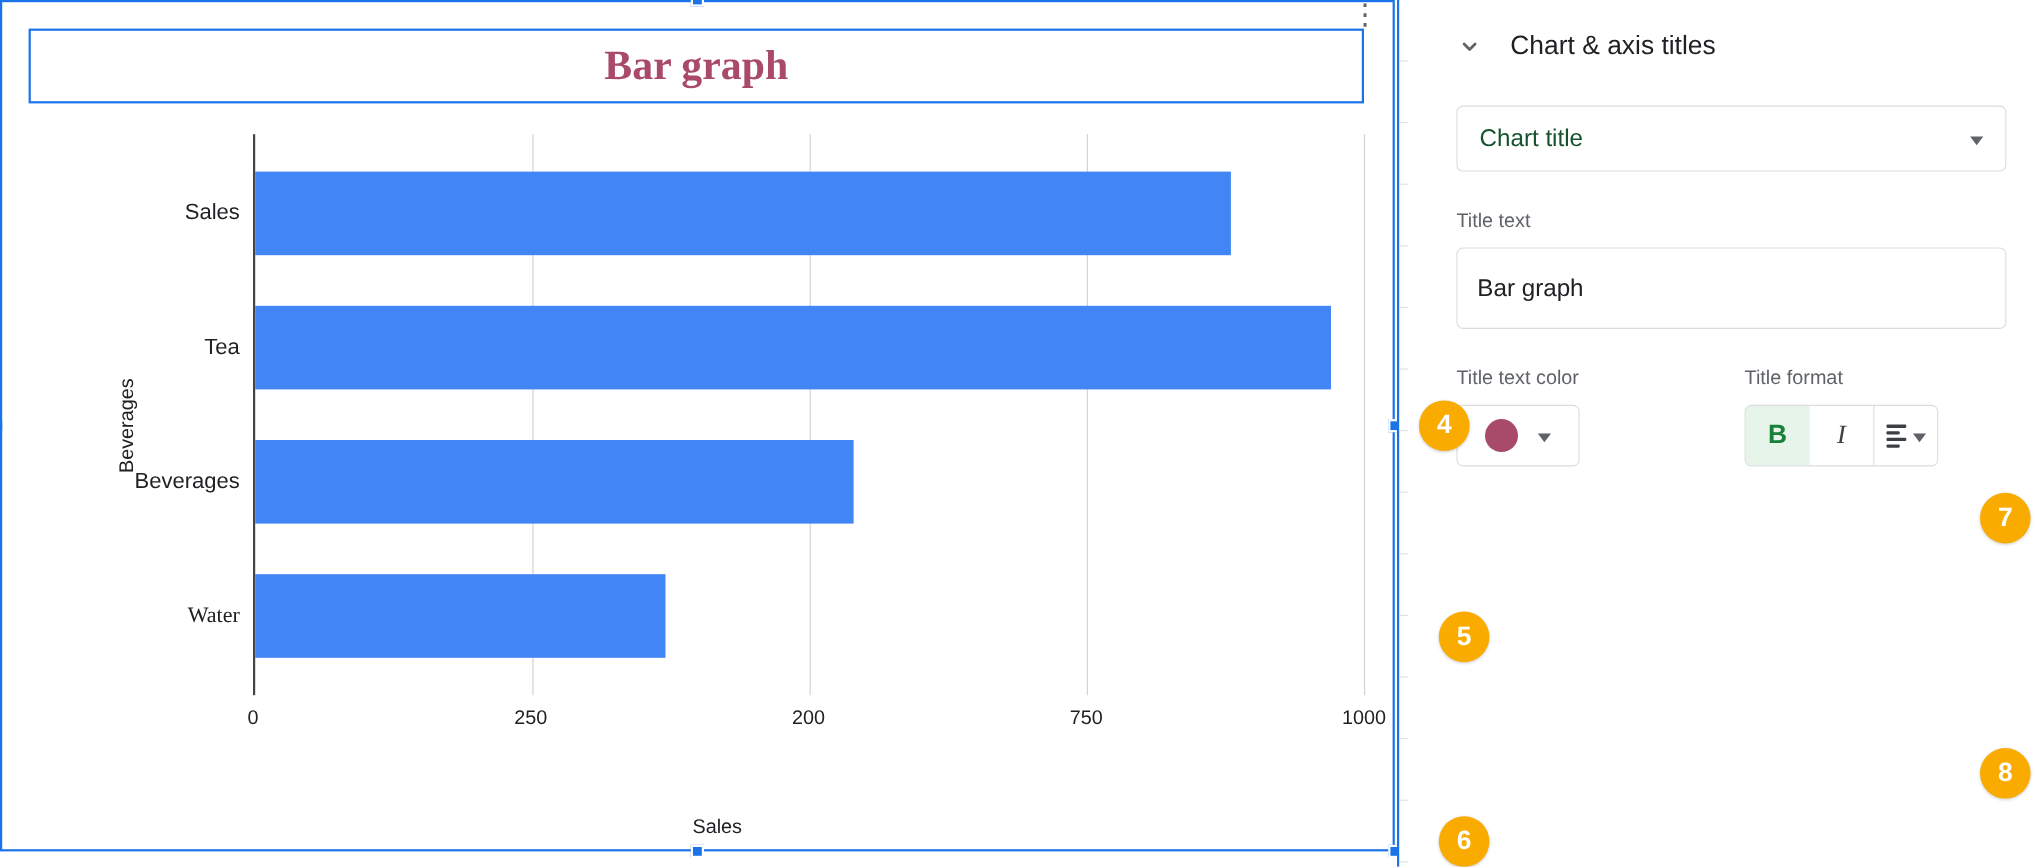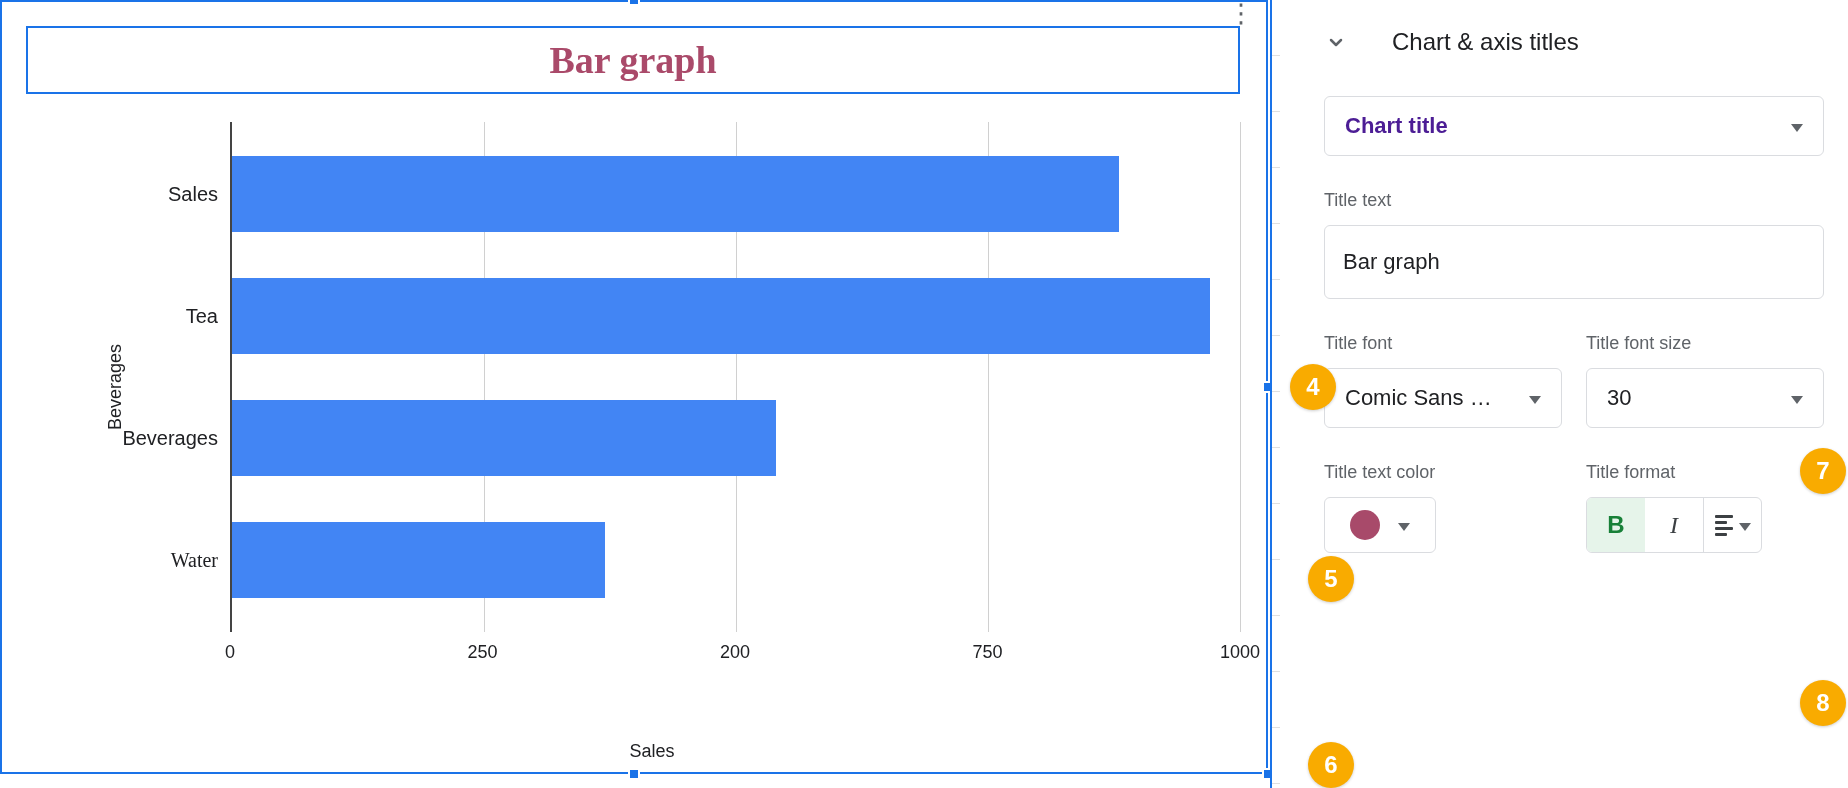--- a/index.html
+++ b/index.html
@@ -122,21 +122,21 @@
   }
 
   
   .sidebar {
     width: 568px;
     height: 788px;
     padding: 28px 24px 0 44px;
     position: relative;
   }
   .section-header {
-    display: flex; align-items: center; gap: 44px;
+    display: flex; align-items: center; gap: 25px;
     font-size: 24px; font-weight: 500;
     color: #202124;
     margin-bottom: 40px;
   }
   .chev {
     width: 0; height: 0;
     border-left: 10px solid transparent;
     border-right: 10px solid transparent;
     border-top: 12px solid #5f6368;
     transform: translateY(2px);
@@ -149,21 +149,21 @@
   .dropdown {
     border: 1px solid #dadce0;
     border-radius: 6px;
     height: 60px;
     display: flex; align-items: center; justify-content: space-between;
     padding: 0 20px;
     font-size: 22px;
     cursor: pointer;
     background:#fff;
   }
-  .dropdown.green { color: #4c1d95; font-weight: 700; }
+  .dropdown.green { color: #14532d; font-weight: 400; }
   .field-label {
     font-size: 18px; color: #5f6368;
     margin: 34px 0 14px 0;
   }
   .text-input {
     border: 1px solid #dadce0;
     border-radius: 6px;
     height: 74px;
     width: 100%;
     padding: 0 18px;
@@ -314,36 +314,20 @@
     <div class="dropdown green">
       <span>Chart title</span>
       <span class="chev small"></span>
     </div>
 
     <div class="field-label">Title text</div>
     <div class="text-input">
       <span>Bar graph</span>
     </div>
 
-    <div class="row2">
-      <div>
-        <div class="field-label">Title font</div>
-        <div class="dropdown">
-          <span>Comic Sans …</span>
-          <span class="chev small"></span>
-        </div>
-      </div>
-      <div>
-        <div class="field-label">Title font size</div>
-        <div class="dropdown">
-          <span>30</span>
-          <span class="chev small"></span>
-        </div>
-      </div>
-    </div>
 
     <div class="row2">
       <div>
         <div class="field-label">Title text color</div>
         <div class="color-chip">
           <span class="swatch"></span>
           <span class="chev small"></span>
         </div>
       </div>
       <div>

